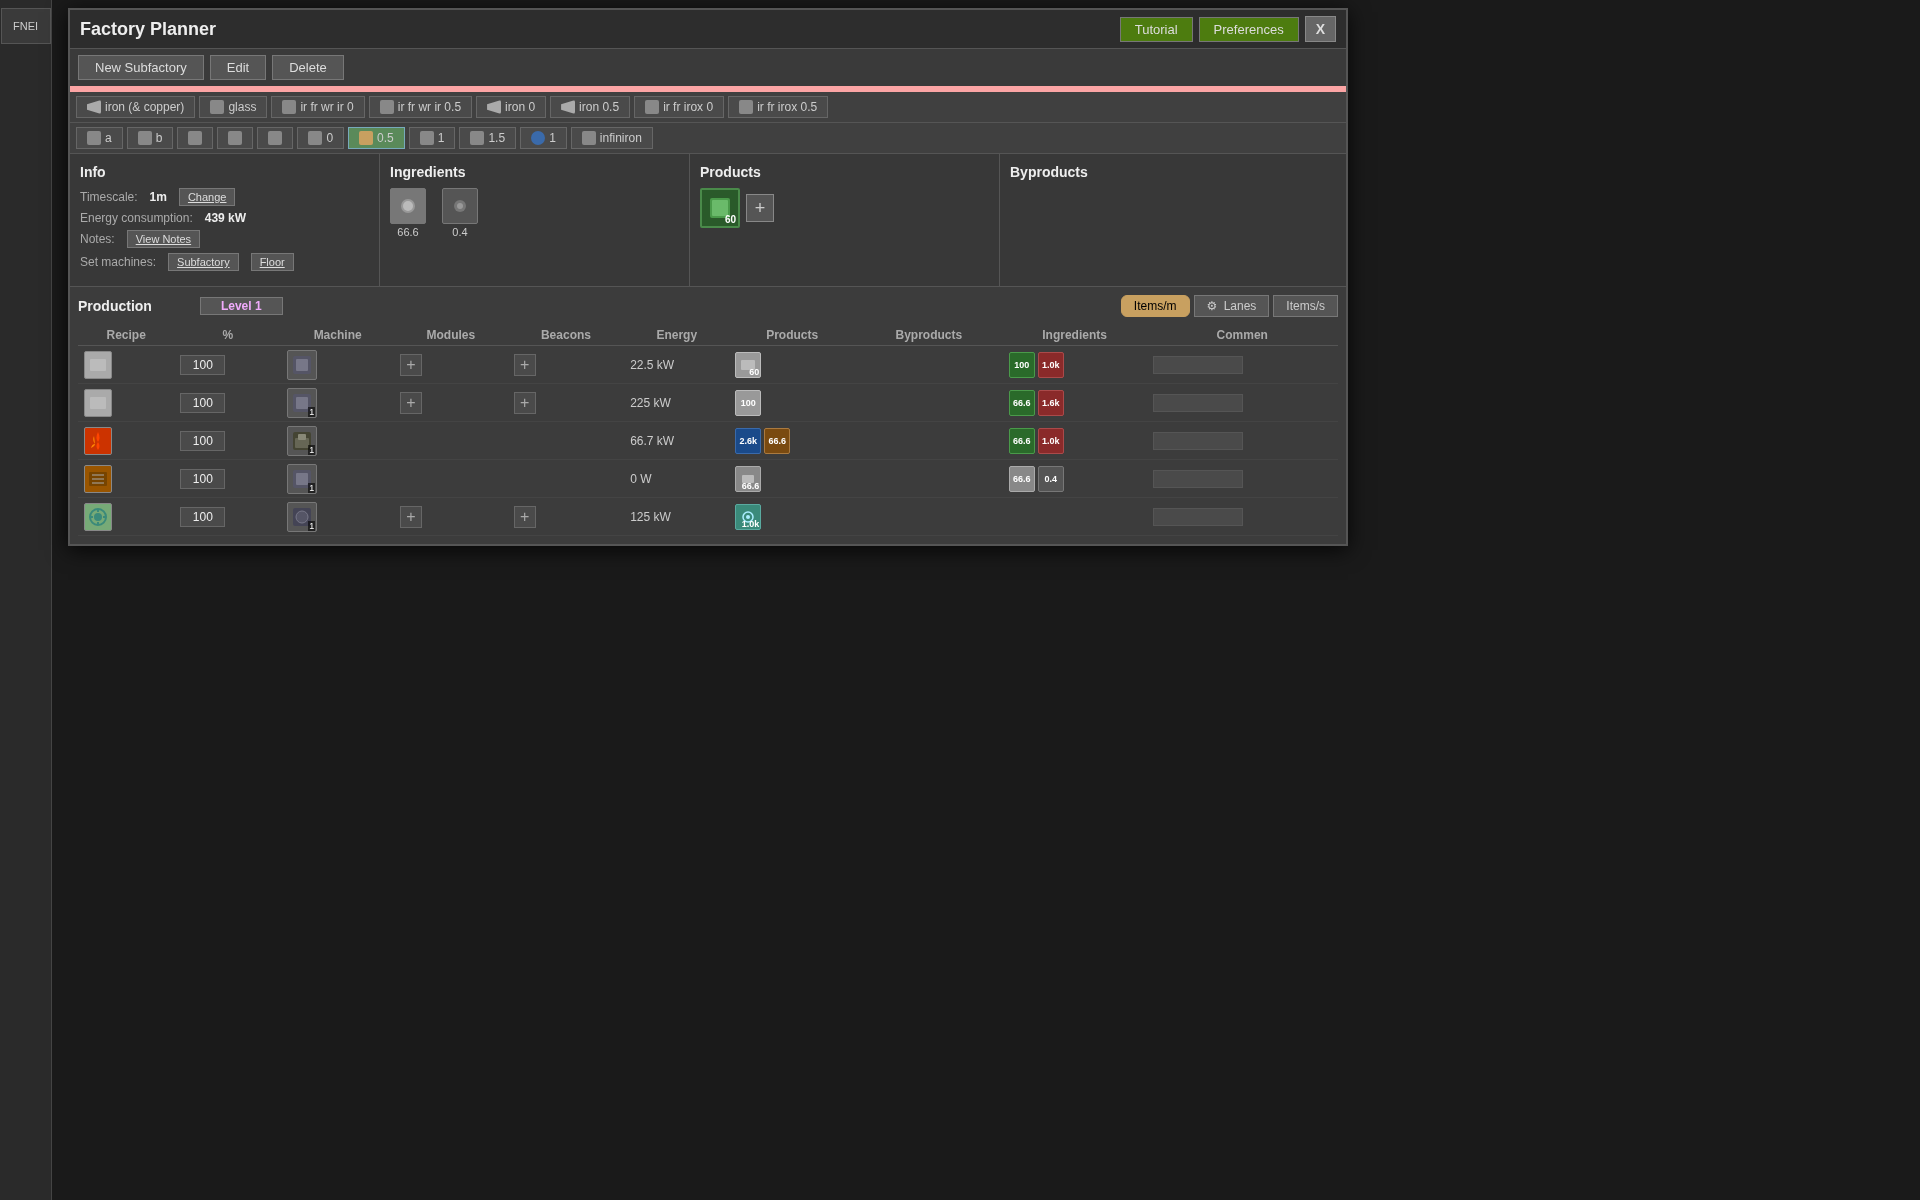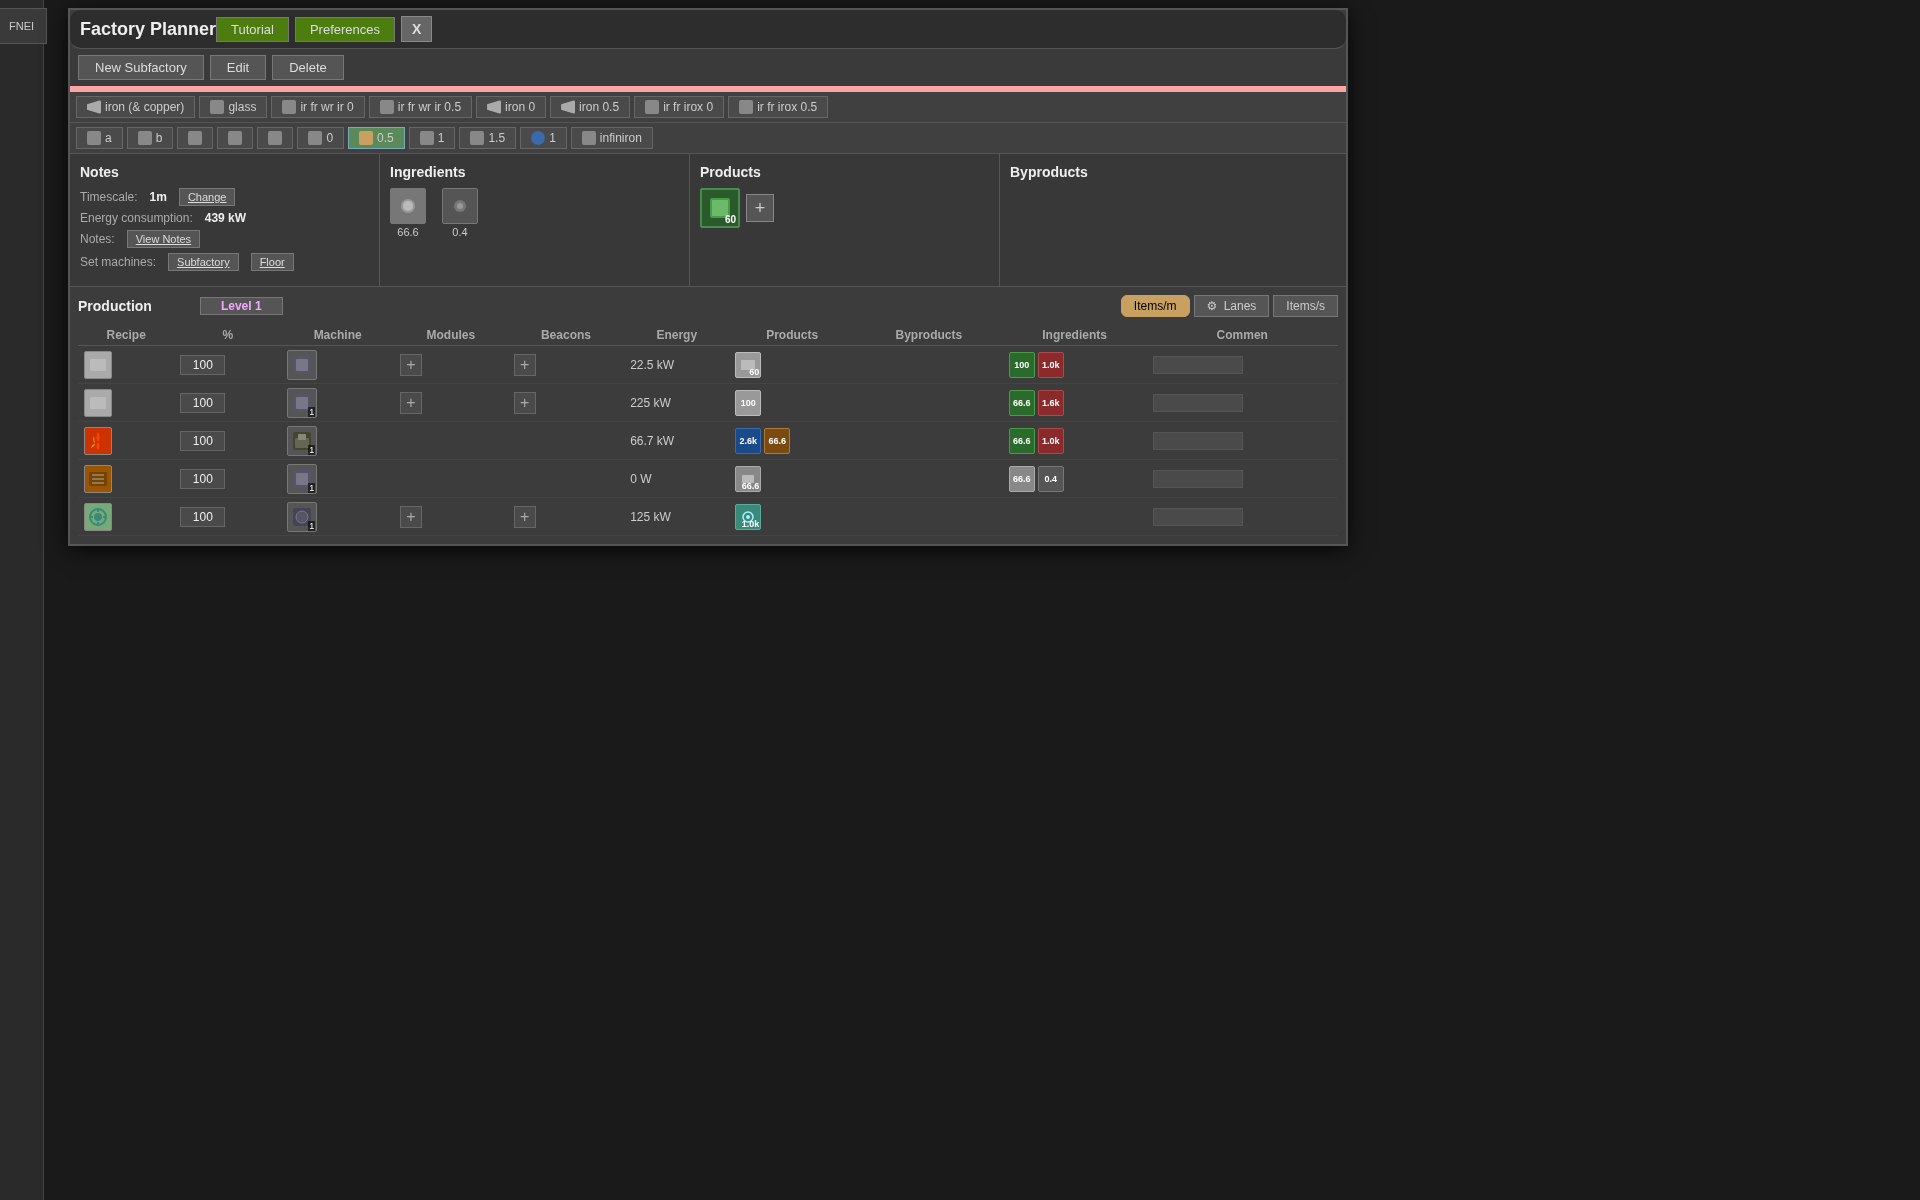--- a/index.html
+++ b/index.html
@@ -23,23 +23,23 @@
       background: #3c3c3c;
       border: 2px solid #555;
       box-shadow: 0 4px 20px rgba(0,0,0,0.8);
     }
 
     
     .title-bar {
       background: #2d2d2d;
       display: flex;
       align-items: center;
+      justify-content: space-between;
       padding: 6px 10px;
       border-bottom: 1px solid #555;
-      border-radius: 11px;
     }
     .title-bar-left {
       display: flex;
       align-items: center;
       gap: 10px;
     }
     .window-title {
       font-size: 18px;
       font-weight: bold;
       color: #eee;
@@ -403,21 +403,21 @@
       display: flex;
       gap: 3px;
       align-items: center;
     }
 
     
     .left-side {
       position: absolute;
       left: 0;
       top: 0;
-      width: 44px;
+      width: 52px;
       height: 100%;
       background: #2a2a2a;
       border-right: 1px solid #444;
       display: flex;
       flex-direction: column;
       align-items: center;
       padding-top: 8px;
       gap: 6px;
     }
     .side-btn {
@@ -548,21 +548,21 @@
     </div>
     <div class="tab-item">
       <span class="tab-icon"></span>
       <span>infiniron</span>
     </div>
   </div>
 
   <div class="content-area">
 
     <div class="info-panel">
-      <div class="panel-title">Notes</div>
+      <div class="panel-title">Info</div>
       <div class="info-row">
         <span class="info-label">Timescale:</span>
         <span class="info-value">1m</span>
         <button class="small-btn">Change</button>
       </div>
       <div class="info-row">
         <span class="info-label">Energy consumption:</span>
         <span class="info-value">439 kW</span>
       </div>
       <div class="info-row">

